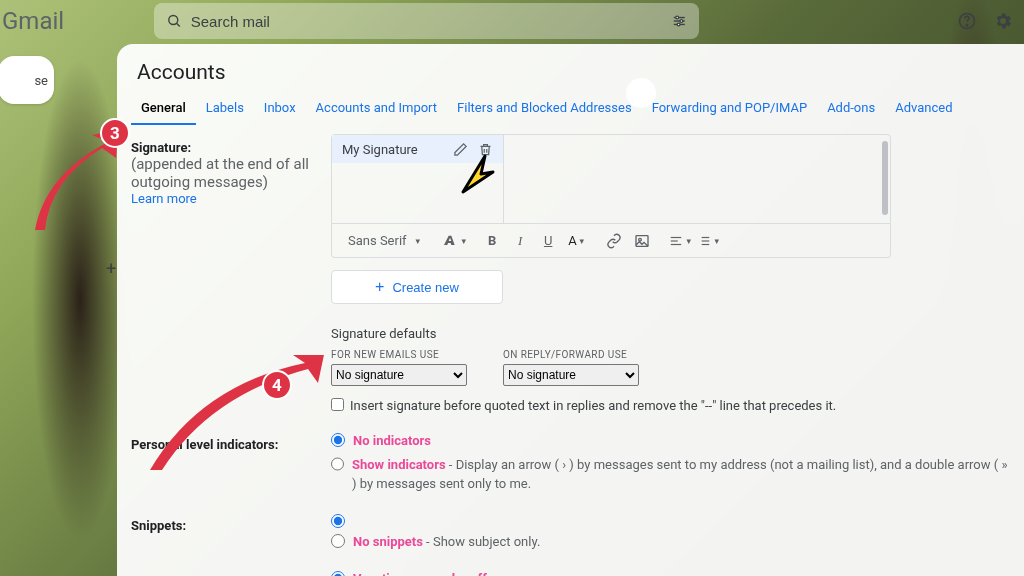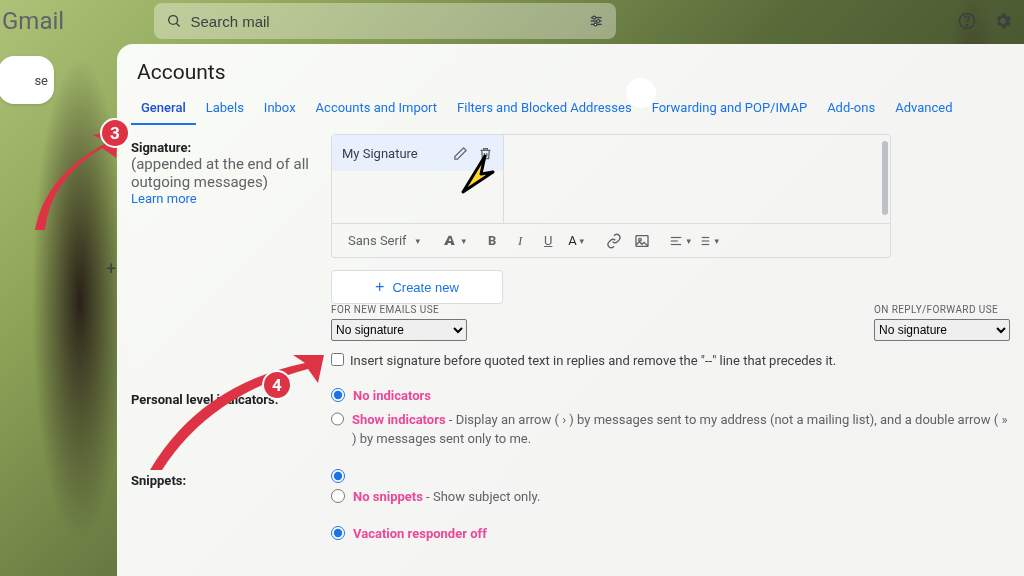--- a/index.html
+++ b/index.html
@@ -23,21 +23,21 @@
     position: absolute; top: 0; left: 0; right: 0; height: 42px;
     display: flex; align-items: center; padding: 4px 10px;
     z-index: 5;
   }
   .gmail-logo {
     font-size: 24px; color: #5f6368; font-weight: 400; margin-left: -8px;
   }
   .search-wrap {
     margin-left: 90px; display: flex; align-items: center;
     background: rgba(255,255,255,0.35); border-radius: 8px;
-    height: 36px; width: 462px; padding: 16px 12px;
+    height: 36px; width: 545px; padding: 16px 12px;
     backdrop-filter: blur(2px);
   }
   .search-wrap input {
     border: none; background: transparent; outline: none;
     font-size: 15px; color: #3c4043; width: 100%; margin-left: 8px;
   }
   .search-wrap input::placeholder { color: #3c4043; }
   .top-icons { margin-left: auto; display: flex; gap: 14px; align-items: center;}
   .icon-btn { width: 22px; height: 22px; display:flex; align-items:center; justify-content:center; cursor:pointer; color:#3c4043;}
 
@@ -61,40 +61,40 @@
     backdrop-filter: blur(6px);
   }
   .settings-title {
     font-size: 21px; color: #202124; padding: 16px 20px 10px 20px; font-weight: 400;
   }
   .tabs {
     display: flex; gap: 0; padding: 0 14px; border-bottom: 1px solid transparent;
     font-size: 13px; color: #1a73e8;
   }
   .tab { padding: 6px 10px 8px 10px; cursor: pointer; color: #1a73e8; white-space: nowrap; }
-  .tab.active { color: #1d4ed8; border-bottom: 2px solid #1a73e8; font-weight: 500;}
+  .tab.active { color: #000000; border-bottom: 2px solid #1a73e8; font-weight: 500;}
 
   .content {
     display: grid;
     grid-template-columns: 188px 1fr;
     column-gap: 12px;
     padding: 8px 14px 0 14px;
     font-size: 13px; color: #202124;
   }
   .section-label { font-weight: 700; padding-top: 2px;}
   .section-sub { font-size: 15px; color: #5f6368; font-weight: 400;}
   .learn-more { color: #1a73e8; cursor: pointer; display:inline-block;}
 
   .sig-editor {
     border: 1px solid #dadce0; border-radius: 4px 4px 0 0;
     display: flex; height: 90px; width: 560px;
   }
   .sig-list { width: 172px; border-right: 1px solid #dadce0;}
   .sig-item {
-    background: #e8f0fe; height: 36px; display: flex; align-items: center;
+    background: #e8f0fe; height: 28px; display: flex; align-items: center;
     padding: 0 10px; font-size: 13px; color: #3c4043;
   }
   .sig-item .spacer { flex: 1; }
   .sig-item svg { cursor: pointer; }
   .sig-preview { flex:1; position:relative; }
   .sig-preview .scrollbar {
     position:absolute; right:2px; top:6px; width:6px; height:74px;
     background:#bdc1c6; border-radius:3px;
   }
   .sig-toolbar {
@@ -107,21 +107,21 @@
   .sig-toolbar .drop::after { content:"▾"; font-size:9px; margin-left:3px; color:#5f6368;}
   .sig-toolbar .b { font-weight:700;} .sig-toolbar .i { font-style:italic; font-family:serif;}
   .sig-toolbar .u { text-decoration:underline;}
   .create-new {
     margin-top: 12px; width: 172px; height: 34px;
     border:1px solid #dadce0; border-radius: 4px; background:#fff;
     display:flex; align-items:center; justify-content:center; gap:8px;
     color:#1a73e8; font-weight:500; cursor:pointer; font-size:13px;
   }
   .defaults-title { font-size: 13px; font-weight:400; color:#3c4043; margin-top:22px; margin-bottom:8px;}
-  .defaults-row { display:flex; gap:24px;justify-content:space-between; }
+  .defaults-row { display:flex; gap:36px; }
   .def-col label { font-size:10px; letter-spacing:0.4px; color:#5f6368; text-transform:uppercase; display:block; margin-bottom:4px;}
   .def-col select { width:136px; height:22px; font-size:12px; border:1px solid #767676; border-radius:2px; background:#efefef;}
   .insert-row { margin-top:12px; display:flex; align-items:flex-start; gap:6px; color:#3c4043;}
   .insert-row input[type=checkbox]{ width:13px; height:13px;}
 
   .radio-block { margin-top:0;}
   .radio-row { display:flex; align-items:flex-start; gap:8px; margin-bottom:4px; line-height:1.5;}
   .radio-row input[type=radio]{ margin-top:2px; accent-color:#1a73e8; width:14px; height:14px;}
   .radio-row .lbl { font-weight:700; color:#ec4899;}
   .radio-row .desc { color:#5f6368; font-weight:400;}
@@ -267,20 +267,21 @@
               <line x1="8" y1="12" x2="21" y2="12"></line>
               <line x1="8" y1="18" x2="21" y2="18"></line>
             </svg>
           </div>
       </div>
       <button class="create-new">
         <span style="font-size:16px;font-weight:400">+</span>
         <span>Create new</span>
       </button>
 
+      <div class="defaults-title">Signature defaults</div>
       <div class="defaults-row">
         <div class="def-col">
           <label>FOR NEW EMAILS USE</label>
           <select><option>No signature</option></select>
         </div>
         <div class="def-col">
           <label>ON REPLY/FORWARD USE</label>
           <select><option>No signature</option></select>
         </div>
       </div>

